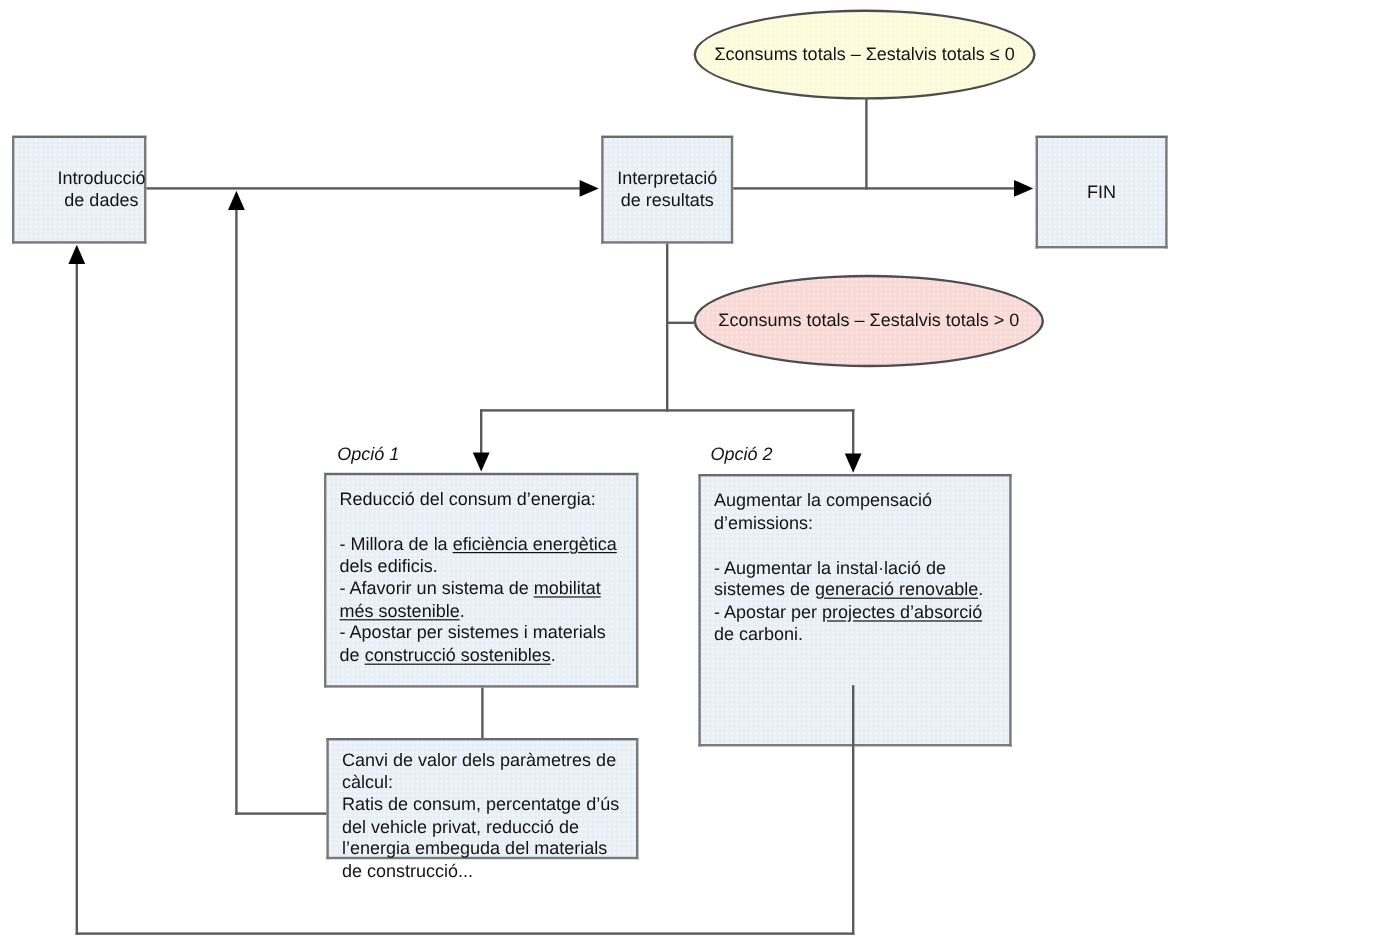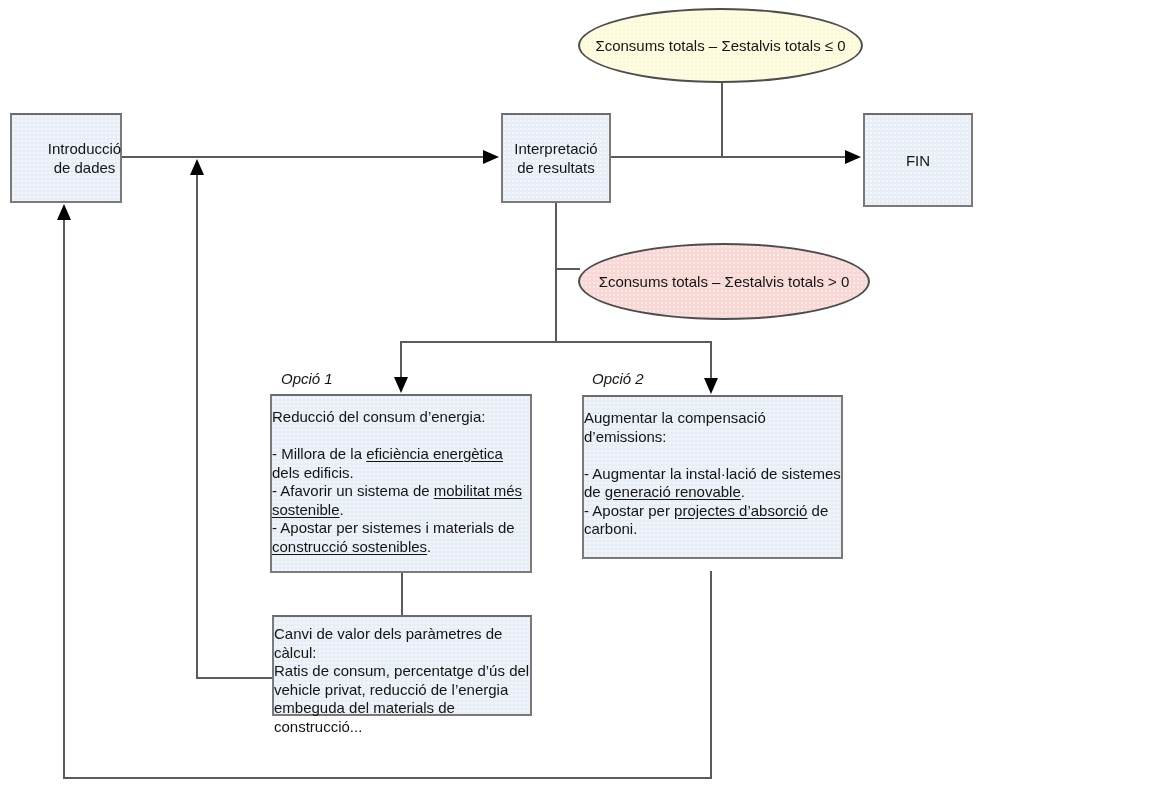--- a/index.html
+++ b/index.html
@@ -21,21 +21,21 @@
     position:absolute;box-sizing:border-box;
     border:2px solid var(--box-border,#7a7a7a);
     border-top-color:#6b6b6b;
     background-color:var(--process-fill,#e7eef6);
     background-image:radial-gradient(rgba(255,255,255,.5) 1px, transparent 1.2px);
     background-size:4px 4px;
     font-size:15px;
   }
   .process{display:flex;align-items:center;justify-content:center;
     text-align:center;white-space:pre-line;line-height:19px;}
-  .option{padding:12px 0;line-height:18.5px;}
+  .option{padding:12px 11px;line-height:18.5px;}
   .ellipse{
     position:absolute;box-sizing:border-box;border:2px solid var(--shape-border,#4d4d4d);
     border-radius:50%;display:flex;align-items:center;justify-content:center;
     font-size:15px;white-space:nowrap;
     background-image:radial-gradient(rgba(255,255,255,.45) 1px, transparent 1.2px);
     background-size:4px 4px;
   }
   .ellipse.end{background-color:var(--end-fill,#fbfbd9);}
   .ellipse.continue{background-color:var(--continue-fill,#f8d7d4);}
   .caption{position:absolute;font-style:italic;font-size:15px;}
@@ -44,21 +44,21 @@
 </style>
 </head>
 <body>
 
 <div class="stage">
 
   <div class="ellipse end" style="left:578px;top:8px;width:285px;height:75px;">
     <span>Σconsums totals – Σestalvis totals ≤ 0</span>
   </div>
 
-  <div class="ellipse continue" style="left:578px;top:243px;width:292px;height:77px;">
+  <div class="ellipse continue" style="left:578px;top:229px;width:292px;height:77px;">
     <span>Σconsums totals – Σestalvis totals &gt; 0</span>
   </div>
 
   <div class="box process" style="left:10px;top:113px;width:112px;height:90px;padding-left:37px;">
     <span>Introducció
 de dades</span>
   </div>
 
   <div class="box process" style="left:501px;top:113px;width:110px;height:90px;">
     <span>Interpretació
@@ -75,21 +75,21 @@
   <div class="box option" style="left:270px;top:394px;width:262px;height:179px;">
     <div>
         <div class="para"><span>Reducció del consum d’energia:</span></div>
         <div class="para">&nbsp;</div>
         <div class="para"><span>- Millora de la </span><span class="u">eficiència energètica</span><span> dels edificis.</span></div>
         <div class="para"><span>- Afavorir un sistema de </span><span class="u">mobilitat més sostenible</span><span>.</span></div>
         <div class="para"><span>- Apostar per sistemes i materials de </span><span class="u">construcció sostenibles</span><span>.</span></div>
       </div>
   </div>
 
-  <div class="box option" style="left:582px;top:395px;width:261px;height:164px;">
+  <div class="box option" style="left:582px;top:395px;width:261px;height:227px;">
     <div>
         <div class="para"><span>Augmentar la compensació d’emissions:</span></div>
         <div class="para">&nbsp;</div>
         <div class="para"><span>- Augmentar la instal·lació de sistemes de </span><span class="u">generació renovable</span><span>.</span></div>
         <div class="para"><span>- Apostar per </span><span class="u">projectes d’absorció</span><span> de carboni.</span></div>
       </div>
   </div>
 
   <div class="box option" style="left:272px;top:615px;width:260px;height:101px;padding-top:8px;">
     <div>

